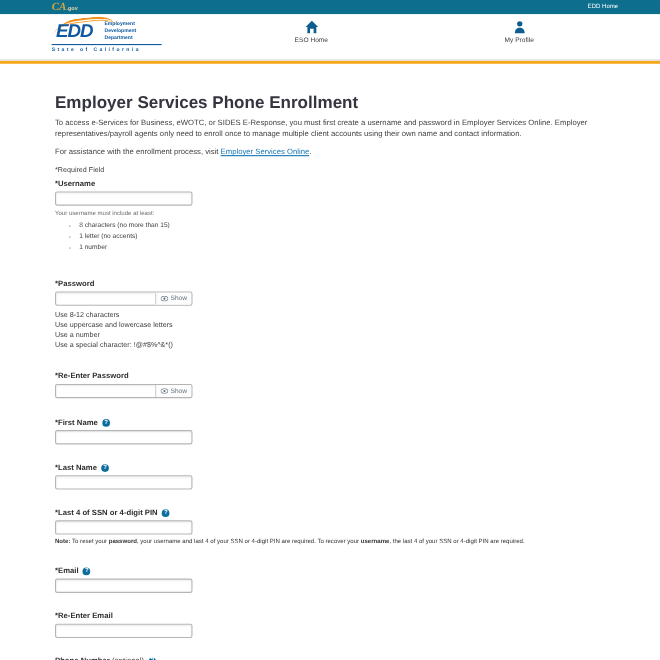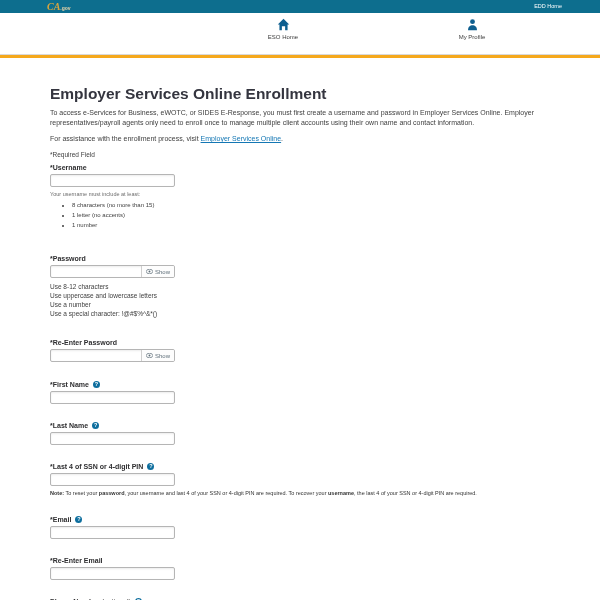--- a/index.html
+++ b/index.html
@@ -86,20 +86,32 @@
 </style>
 </head>
 <body>
 
 <div class="topbar">
   <div class="ca-logo"><span>CA</span><span class="gov">.gov</span></div>
   <div class="topbar-link">EDD Home</div>
 </div>
 
 <div class="header">
+  <div class="edd-logo">
+    <div class="edd-swoosh2"></div>
+    <div class="edd-swoosh"></div>
+    <div class="edd-word">EDD</div>
+    <div class="edd-dept">
+      <div>Employment</div>
+      <div>Development</div>
+      <div>Department</div>
+    </div>
+    <div class="edd-rule"></div>
+    <div class="edd-state">State of California</div>
+  </div>
 
   <div class="nav-item nav-eso">
     <svg class="ico" viewBox="0 0 16 16">
       <path d="M8 1 L15 8 L13 8 L13 15 L10 15 L10 10 L6 10 L6 15 L3 15 L3 8 L1 8 Z" fill="#0d5e8f"></path>
     </svg>
     <div class="lbl">ESO Home</div>
   </div>
 
   <div class="nav-item nav-profile">
     <svg class="ico" viewBox="0 0 16 16">
@@ -107,21 +119,21 @@
       <path d="M2.5 15 C2.5 10.5 5 8.8 8 8.8 C11 8.8 13.5 10.5 13.5 15 Z" fill="#0d5e8f"></path>
     </svg>
     <div class="lbl">My Profile</div>
   </div>
 </div>
 
 <div class="goldbar"></div>
 
 <div class="content">
 
-  <h1 class="page-title">Employer Services Online Enrollment</h1>
+  <h1 class="page-title">Employer Services Phone Enrollment</h1>
 
   <p class="intro">To access e-Services for Business, eWOTC, or SIDES E-Response, you must first create a username and password in Employer Services Online. Employer representatives/payroll agents only need to enroll once to manage multiple client accounts using their own name and contact information.</p>
 
   <p class="assist"><span>For assistance with the enrollment process, visit </span><a>Employer Services Online</a><span>.</span></p>
 
   <p class="required">*Required Field</p>
 
   <div class="field mt-user">
     <label>*Username</label>
     <input class="ti" type="text" value="" style="">

